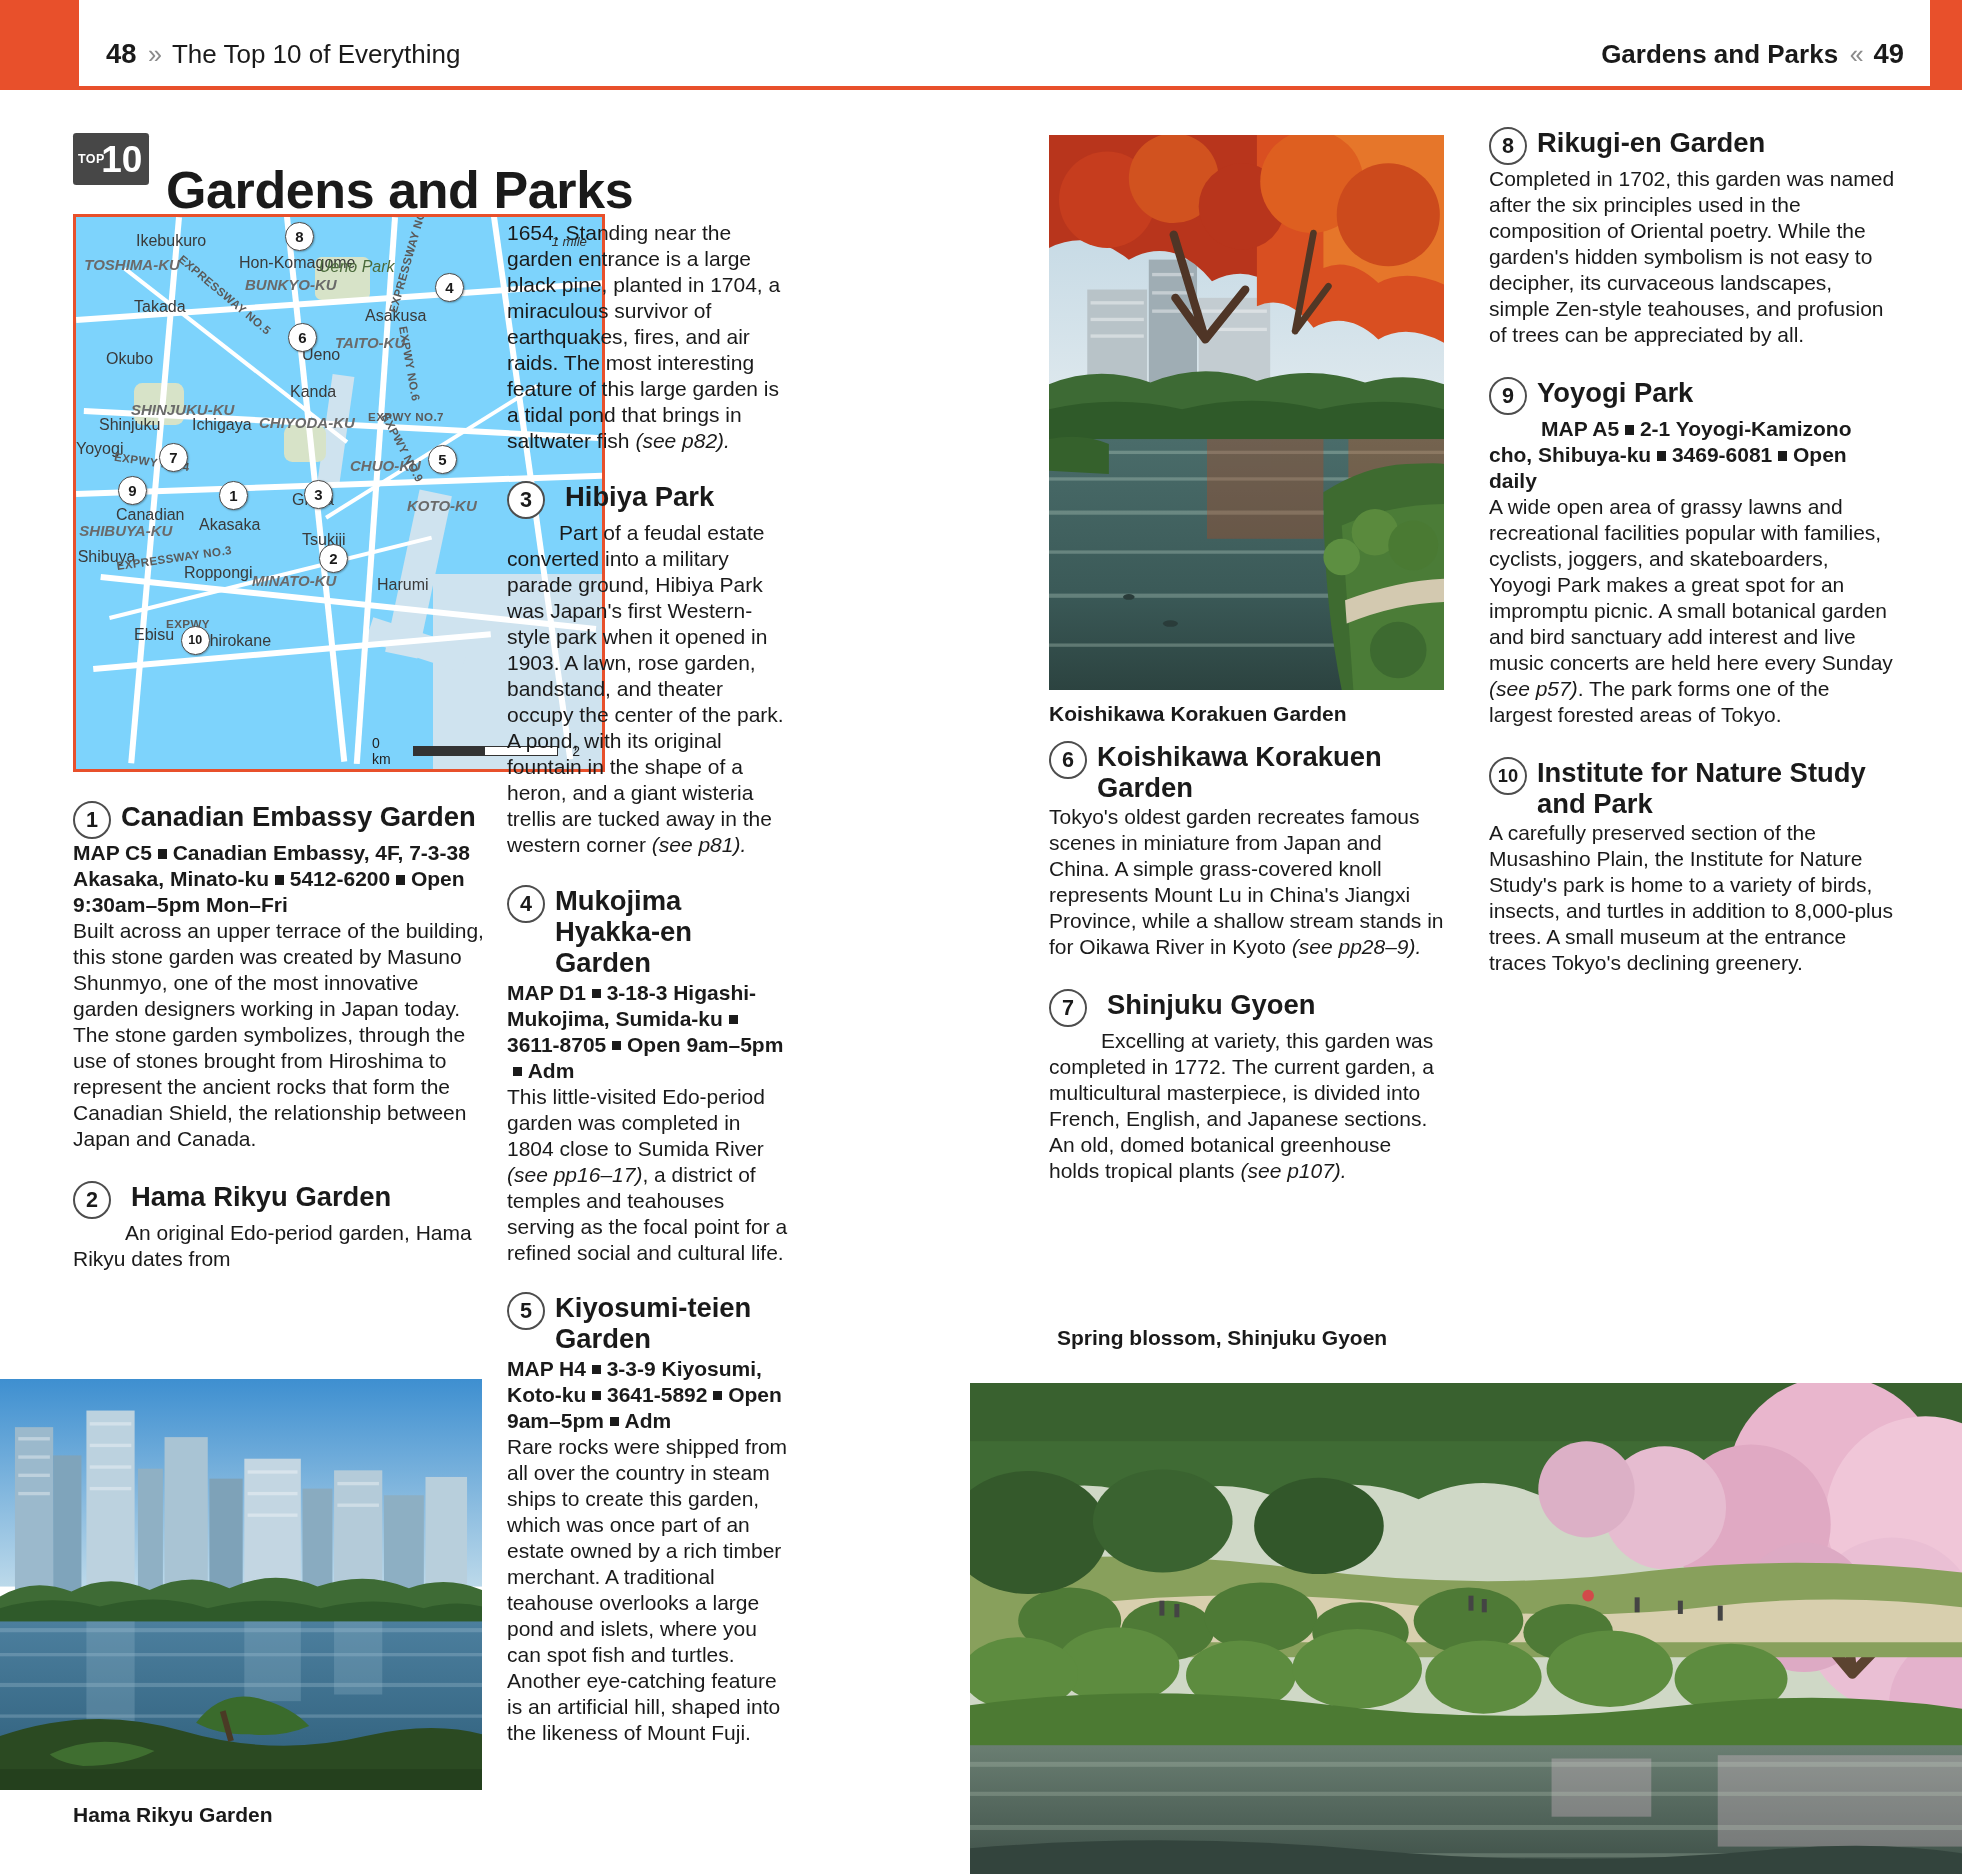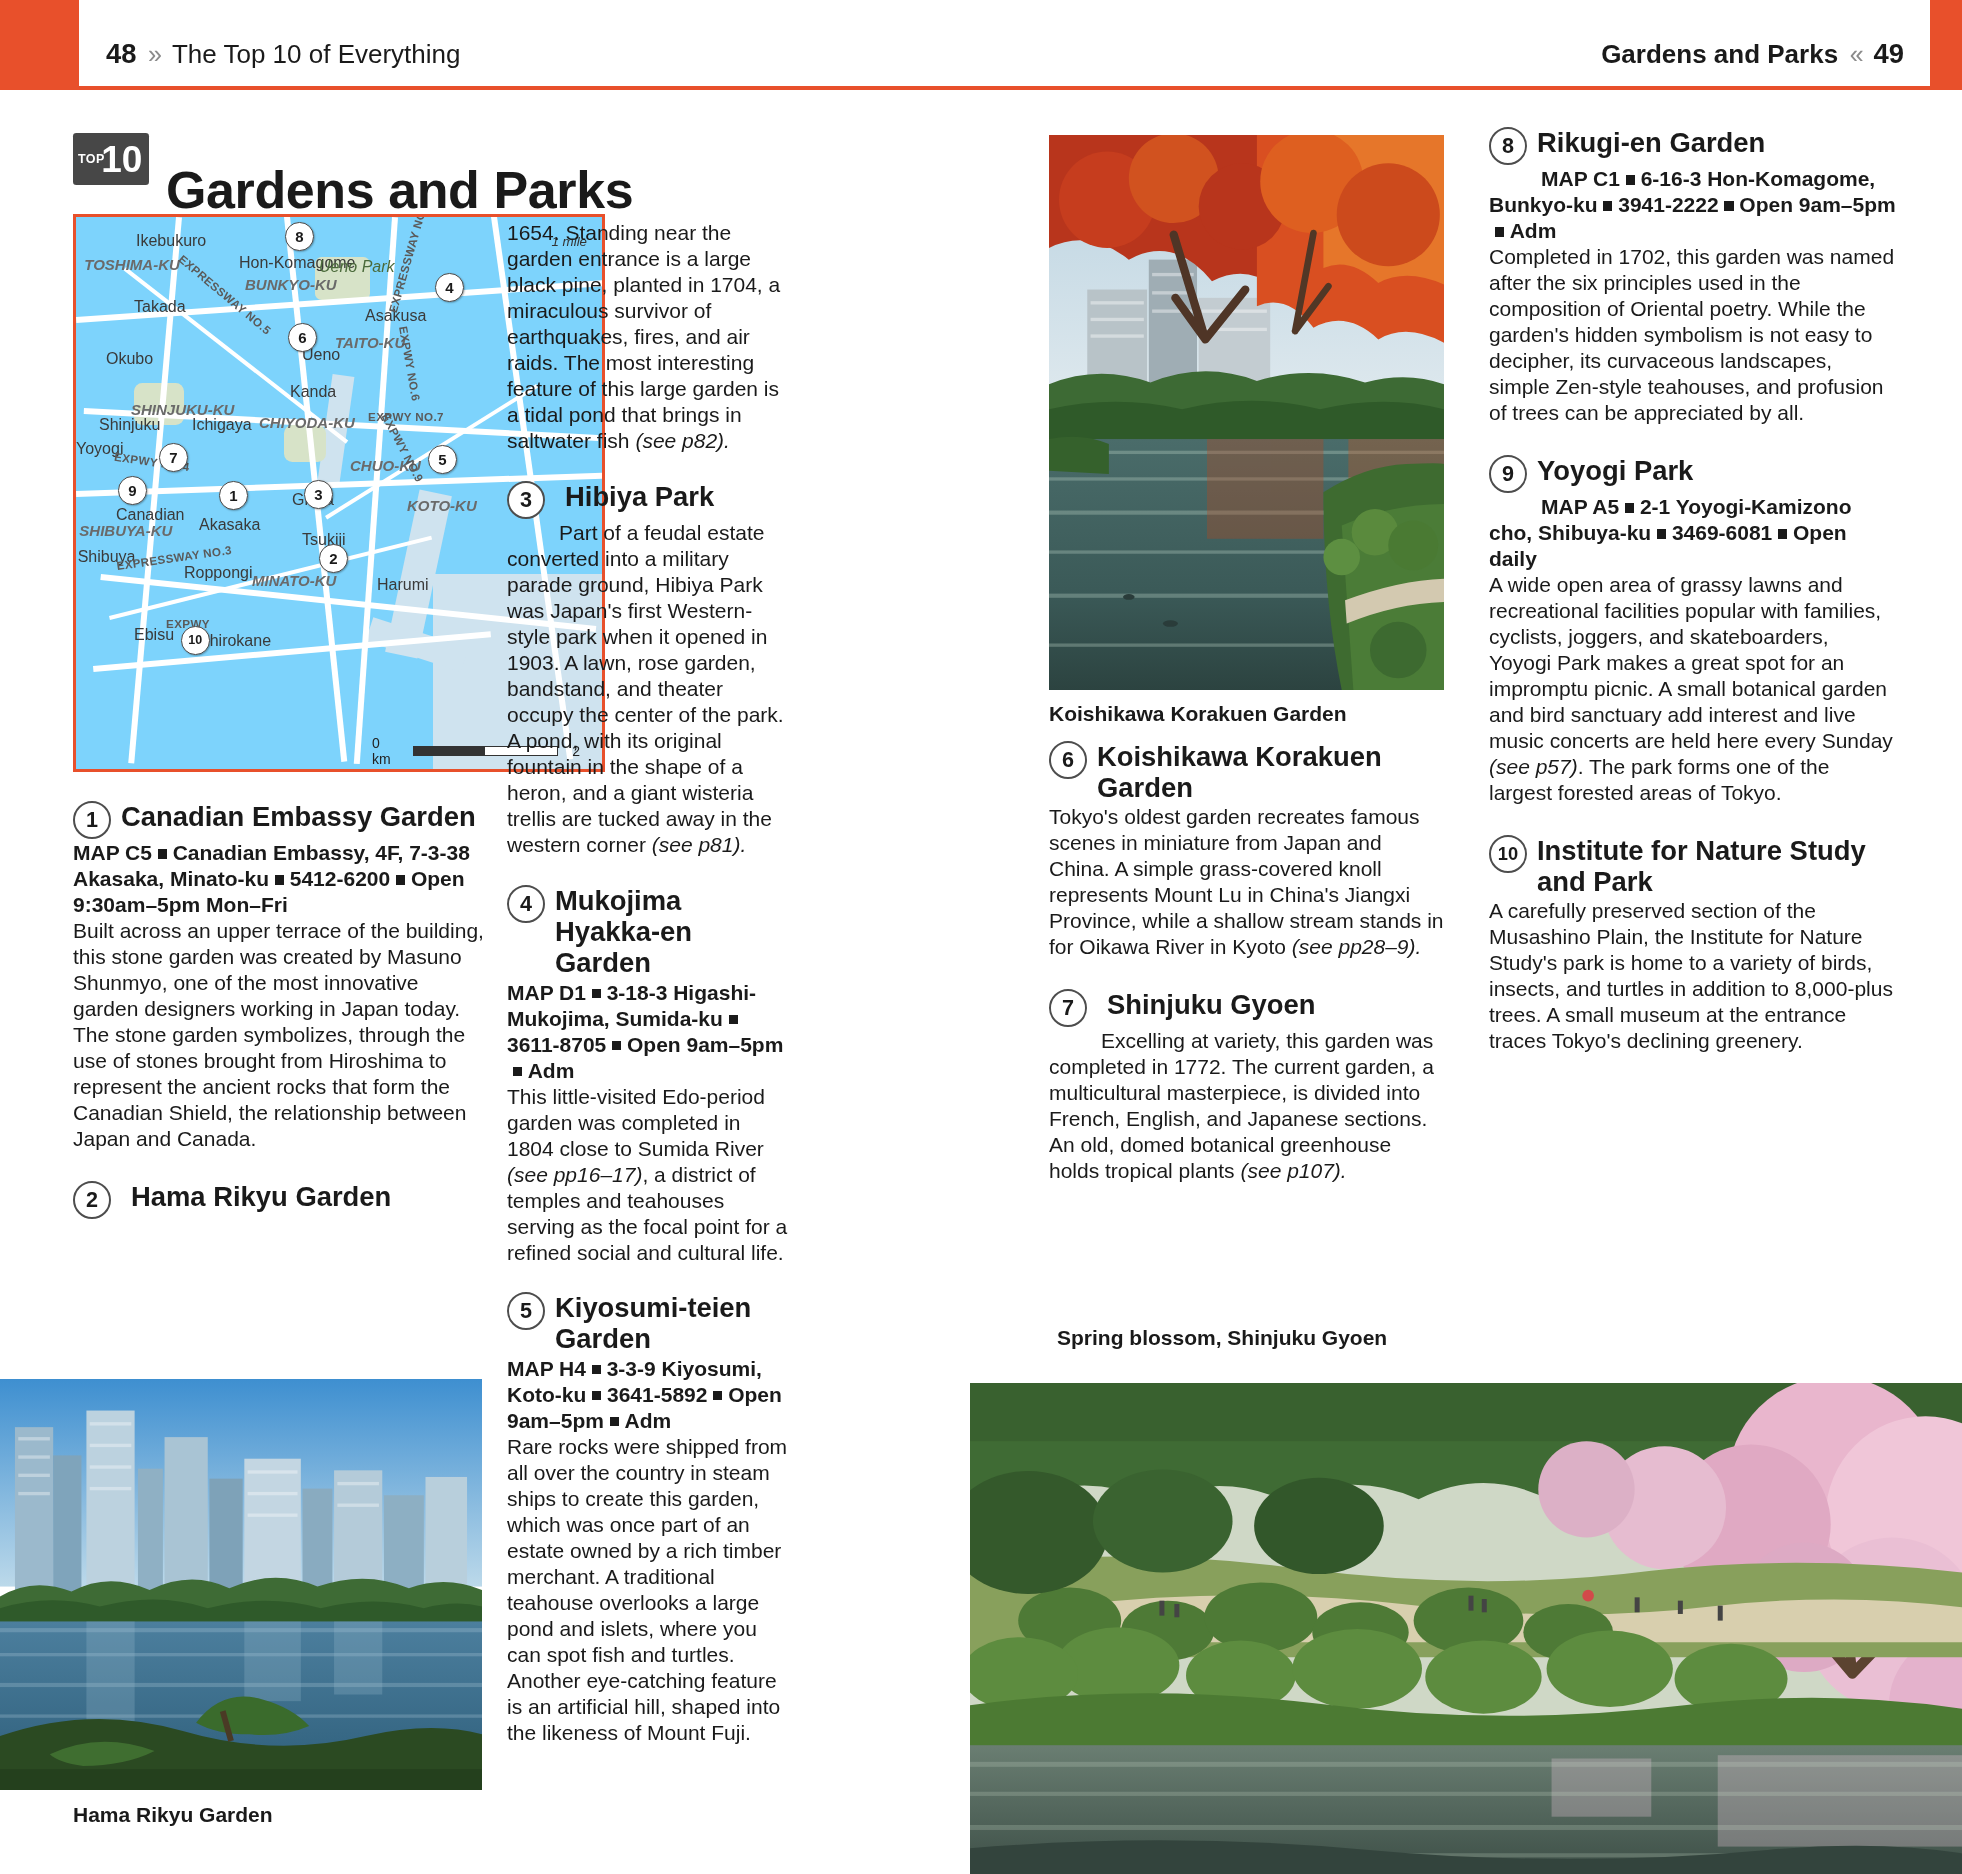--- a/index.html
+++ b/index.html
@@ -395,20 +395,21 @@
         <span>MAP C5</span><span class="sq"></span><span>Canadian Embassy, 4F, 7-3-38 Akasaka, Minato-ku</span><span class="sq"></span><span>5412-6200</span><span class="sq"></span><span>Open 9:30am–5pm Mon–Fri</span>
       </p>
       <p class="body-text">Built across an upper terrace of the building, this stone garden was created by Masuno Shunmyo, one of the most innovative garden designers working in Japan today. The stone garden symbolizes, through the use of stones brought from Hiroshima to represent the ancient rocks that form the Canadian Shield, the relationship between Japan and Canada.</p>
     </div>
 
     <div class="entry entry-flow" style="margin-top:26.6px;">
       <div class="entry-head">
         <div class="num-circle">2</div>
         <div class="entry-title">Hama Rikyu Garden</div>
       </div>
+      <p class="body-text" style="text-indent:52px;">An original Edo-period garden, Hama Rikyu dates from</p>
     </div>
   </div>
 
   <div class="photo" id="photo-hama">
     <svg width="482" height="411" viewBox="0 0 580 495" preserveAspectRatio="none">
       <defs>
         <linearGradient id="hamaSky" x1="0" y1="0" x2="0" y2="1">
           <stop offset="0%" stop-color="#3e8fd0"></stop>
           <stop offset="100%" stop-color="#bcd9ea"></stop>
         </linearGradient>
@@ -706,23 +707,20 @@
     </svg>
   </div>
 
   <div class="col" style="top:125px; left:1489px; width:407px;">
 
     <div class="entry">
       <div class="entry-head">
         <div class="num-circle">8</div>
         <div class="entry-title">Rikugi-en Garden</div>
       </div>
-      <p class="meta" style="text-indent:52px;">
-        <span>MAP C1</span><span class="sq"></span><span>6-16-3 Hon-Komagome, Bunkyo-ku</span><span class="sq"></span><span>3941-2222</span><span class="sq"></span><span>Open 9am–5pm</span><span class="sq"></span><span>Adm</span>
-      </p>
       <p class="body-text">Completed in 1702, this garden was named after the six principles used in the composition of Oriental poetry. While the garden's hidden symbolism is not easy to decipher, its curvaceous landscapes, simple Zen-style teahouses, and profusion of trees can be appreciated by all.</p>
     </div>
 
     <div class="entry" style="margin-top:26.6px;">
       <div class="entry-head">
         <div class="num-circle">9</div>
         <div class="entry-title">Yoyogi Park</div>
       </div>
       <p class="meta" style="text-indent:52px;">
         <span>MAP A5</span><span class="sq"></span><span>2-1 Yoyogi-Kamizono cho, Shibuya-ku</span><span class="sq"></span><span>3469-6081</span><span class="sq"></span><span>Open daily</span>

